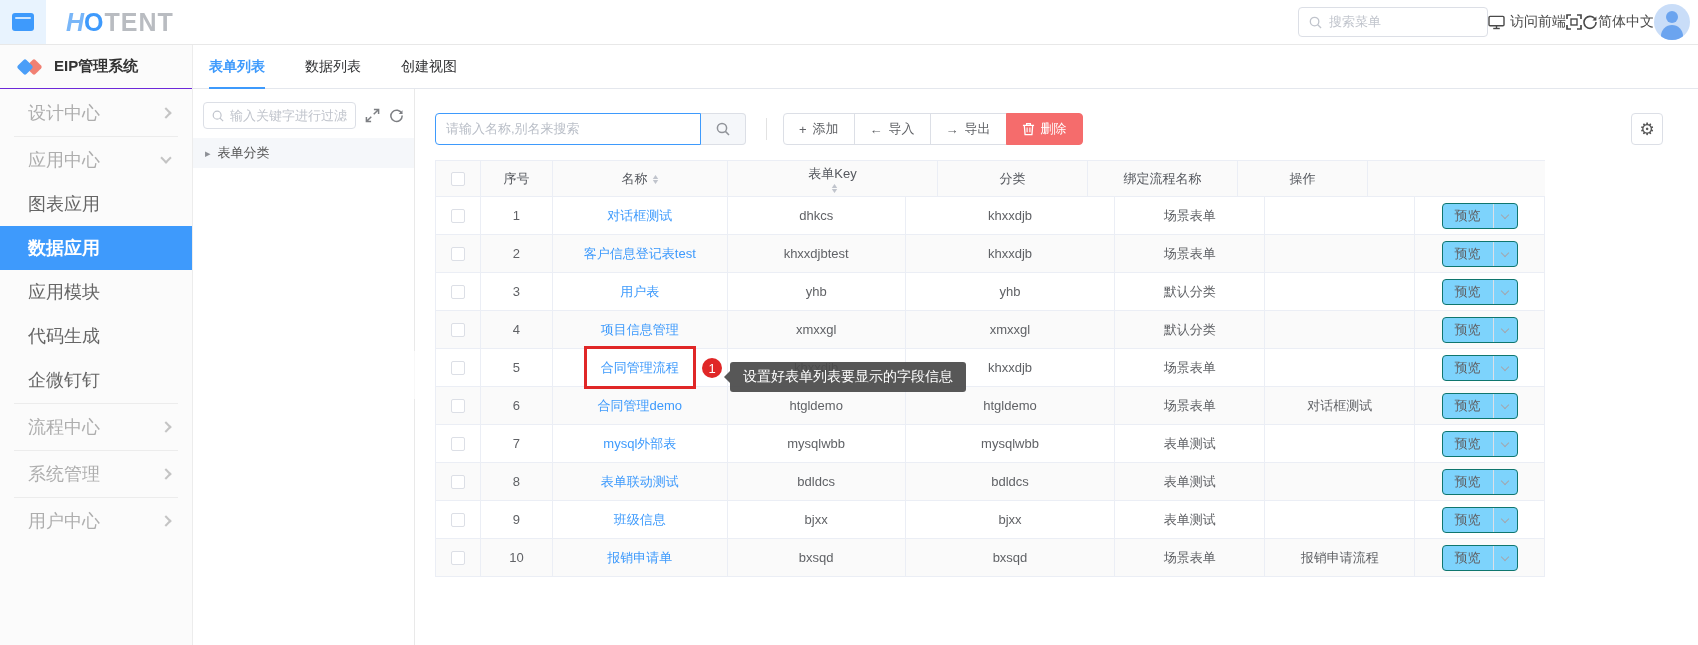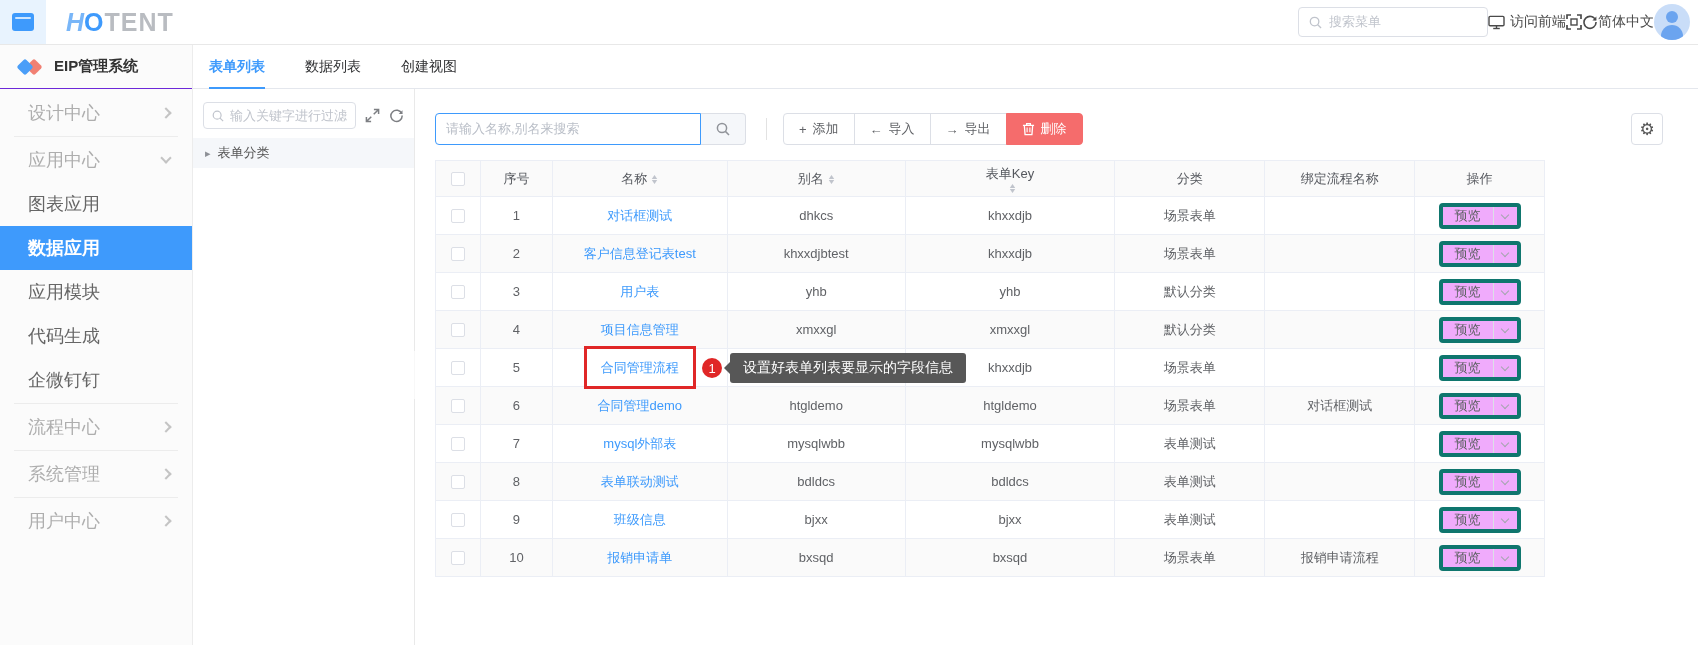--- a/index.html
+++ b/index.html
@@ -95,34 +95,34 @@
   .t-head { height:36px; background:#fafafa; }
   .cell { display:flex; align-items:center; justify-content:center; border-right:1px solid #ebeef5;
     font-size:13px; color:#606266; overflow:visible; white-space:nowrap; }
   .t-head .cell { color:#55585e;justify-content:center; }
   .w-check{width:45px;} .w-no{width:72px;} .w-name{width:175px;} .w-alias{width:178px;}
   .w-key{width:210px;flex-direction:column;} .w-cat{width:150px;} .w-flow{width:150px;} .w-op{width:130px;}
   .checkbox { width:14px; height:14px; border:1px solid #dcdfe6; border-radius:2px; background:#fff; cursor:pointer; }
   .link { color:#3e9afc; cursor:pointer; }
   .sort { display:inline-flex; flex-direction:column; margin-left:4px; line-height:5px; }
   .sort i { font-style:normal; font-size:7px; color:#c0c4cc; transform:scaleX(1.3); }
-  .op-btn { display:flex; height:26px; border:4px solid #0f766e; border-radius:4px; background:#f0abfc;
+  .op-btn { display:flex; height:26px; border:1px solid #0f766e; border-radius:4px; background:#7dd3fc;
     overflow:hidden; cursor:pointer; }
   .op-main { padding:0 12px; display:flex; align-items:center; font-size:13px; color:#606266; }
   .op-caret { width:24px; border-left:1px solid #dcdfe6; display:flex; align-items:center;
     justify-content:center; }
   .op-caret .chev { width:6px; height:6px; border-color:#a3a6ad; border-width:1.5px; margin-top:-2px; }
 
   
   .hl-box { position:absolute; left:148px; top:-3px; width:112px; height:43px;
     border:3px solid #e02727; z-index:5; pointer-events:none; }
   .anno-badge { position:absolute; left:266px; top:9px; width:20px; height:20px; border-radius:50%;
     background:#e02727; color:#fff; font-size:13px; display:flex; align-items:center;
     justify-content:center; z-index:6; }
-  .anno-tip { position:absolute; left:294px; top:4px; height:30px; background:rgba(74,74,74,.93);
+  .anno-tip { position:absolute; left:294px; top:13px; height:30px; background:rgba(74,74,74,.93);
     color:#fff; font-size:14px; display:flex; align-items:center; padding:0 13px; border-radius:3px;
     z-index:6; white-space:nowrap; }
   .anno-tip::before { content:''; position:absolute; left:-6px; top:50%; margin-top:-6px;
     border-top:6px solid transparent; border-bottom:6px solid transparent;
     border-right:6px solid rgba(74,74,74,.93); }
 </style>
 </head>
 <body>
 
 <div class="topbar">
@@ -308,27 +308,20 @@
       <div class="cell w-no">
         <span>序号</span>
       </div>
       <div class="cell w-name">
         <span>名称</span>
         <span class="sort">
             <i>▲</i>
             <i>▼</i>
           </span>
       </div>
-      <div class="cell w-alias">
-        <span>别名</span>
-        <span class="sort">
-            <i>▲</i>
-            <i>▼</i>
-          </span>
-      </div>
       <div class="cell w-key">
         <span>表单Key</span>
         <span class="sort">
             <i>▲</i>
             <i>▼</i>
           </span>
       </div>
       <div class="cell w-cat">
         <span>分类</span>
       </div>

